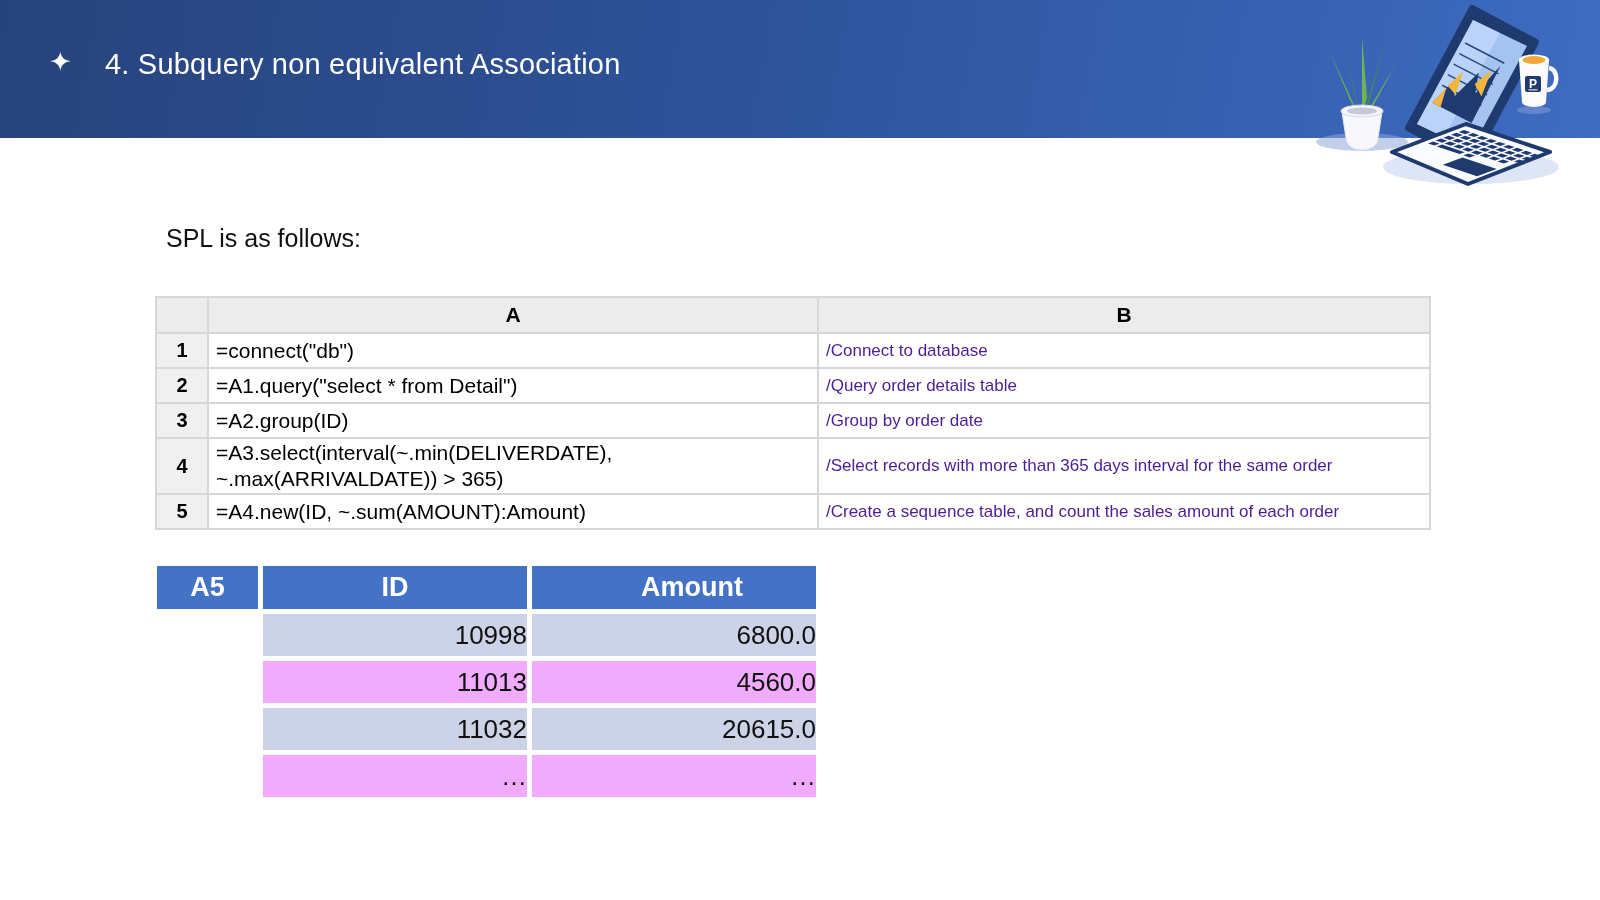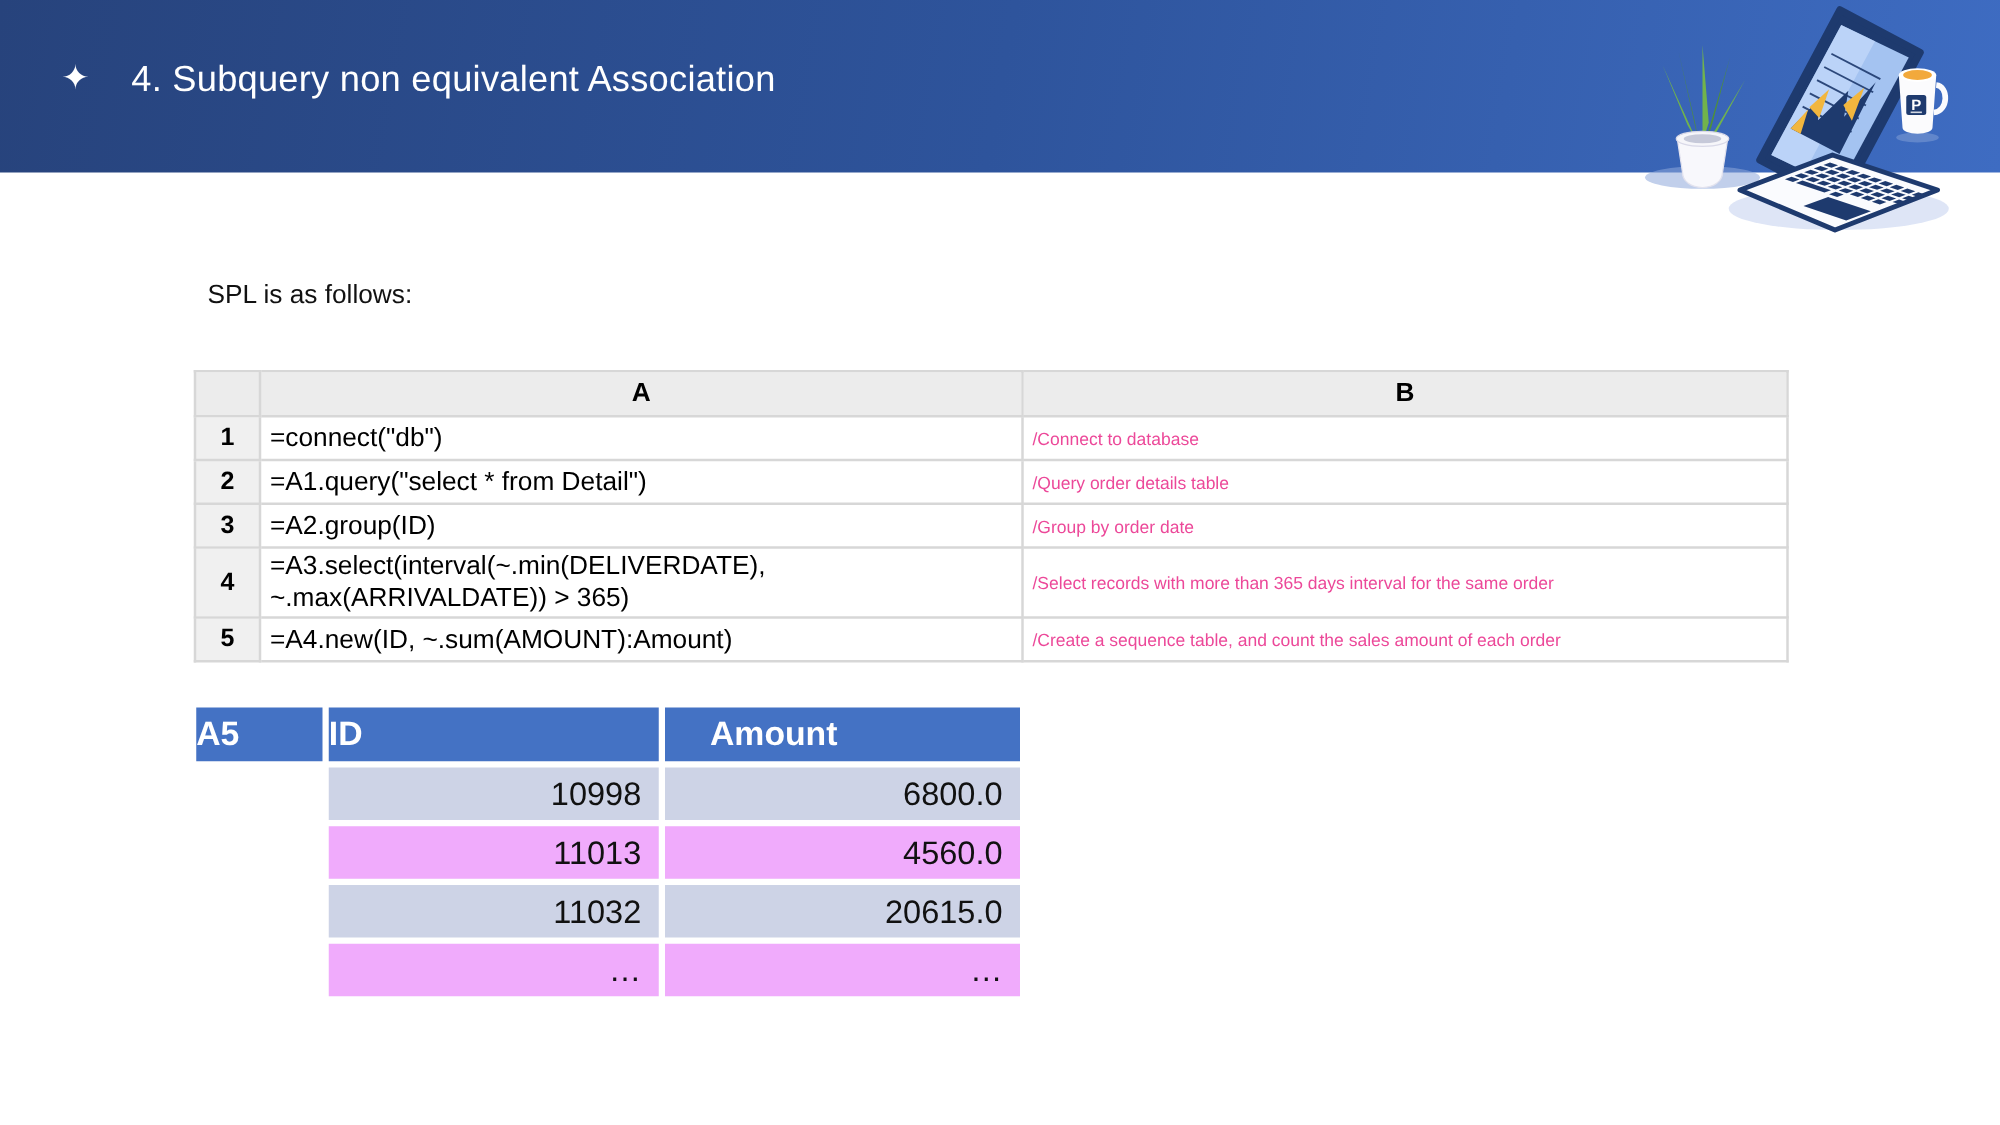--- a/index.html
+++ b/index.html
@@ -23,61 +23,61 @@
     color:#ffffff;font-size:29px;font-weight:400;letter-spacing:0.2px;
     white-space:nowrap;
   }
   .illustration{
     position:absolute;left:1296px;top:2px;width:264px;height:196px;
   }
 
   
   .intro{
     position:absolute;left:166px;top:224px;
-    font-size:21px;color:#111111;
+    font-size:25px;color:#111111;
   }
 
   
   .spl{
     position:absolute;left:155px;top:296px;
     border-collapse:collapse;table-layout:fixed;
     font-size:21px;color:#000;
   }
   .spl td,.spl th{border:2px solid #d7d7d7;overflow:hidden;}
   .spl th{
     background:#ececec;height:32px;
     font-size:21px;font-weight:bold;text-align:center;color:#000;
   }
   .spl .corner{background:#ececec;}
   .spl .num-cell{
     background:#f0f0f0;width:48px;text-align:center;
     font-weight:bold;font-size:20px;
   }
   .spl .code-cell{padding:1px 7px;font-size:21px;line-height:26px;}
-  .spl .comment-cell{padding:1px 7px;font-size:14px;color:#ec4899;}
+  .spl .comment-cell{padding:1px 7px;font-size:17px;color:#4c1d95;}
   .spl tr.r{height:35px;}
   .spl tr.r-tall{height:53px;}
 
   
   .result{
     position:absolute;left:152px;top:561px;
     border-collapse:separate;border-spacing:5px;
     font-size:26px;color:#111;
   }
   .result td{padding:0;}
   .result .hdr{
     background:#4472c4;color:#ffffff;font-weight:bold;
-    height:43px;font-size:27px;
+    text-align:center;height:43px;font-size:27px;
   }
   .result .c-corner{width:101px;}
   .result .c-id{width:264px;}
   .result .c-amount{width:248px;padding-left:36px;}
   .result tr.data{height:42px;}
   .result .blank{background:transparent;}
-  .result .val{text-align:right;padding-right:14px;margin-top:36px;}
+  .result .val{text-align:right;margin-top:36px;}
   .result .dark{background:#cdd3e6;}
   .result .light{background:#f0abfc;}
 </style>
 </head>
 <body>
 
 <div class="banner">
   <span class="banner-star">✦</span>
   <span class="banner-title">4. Subquery non equivalent Association</span>
 </div>

